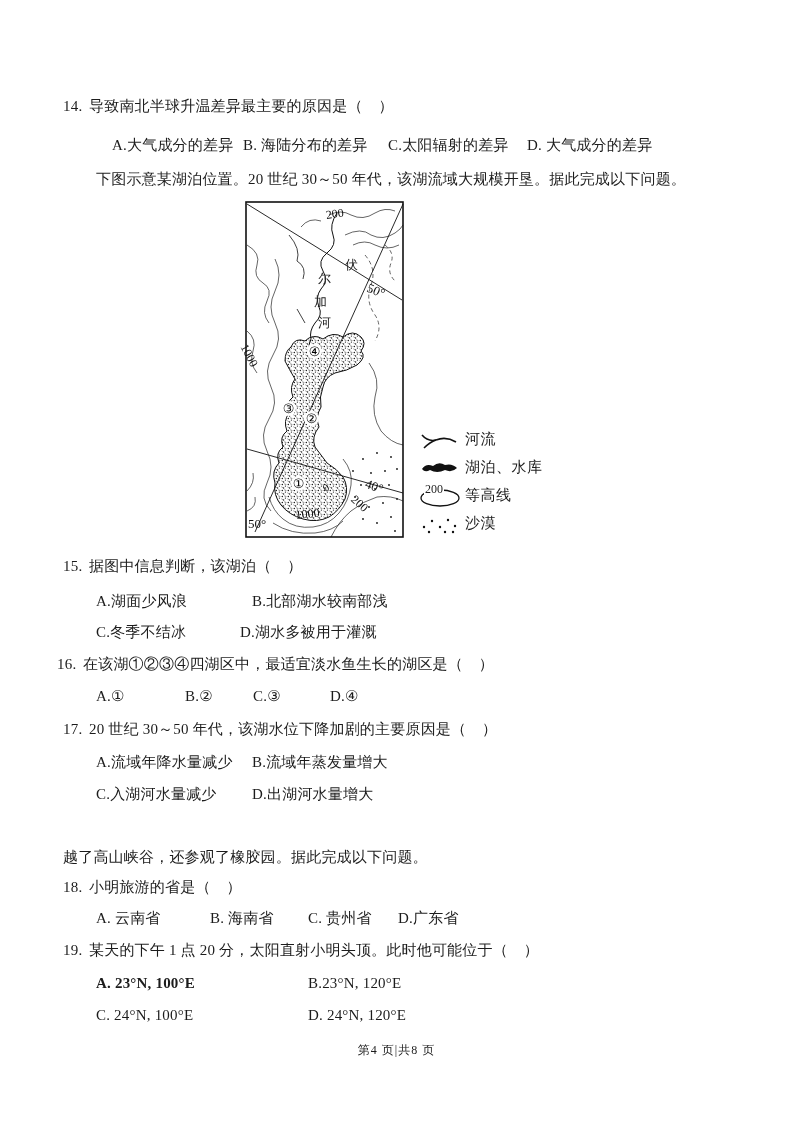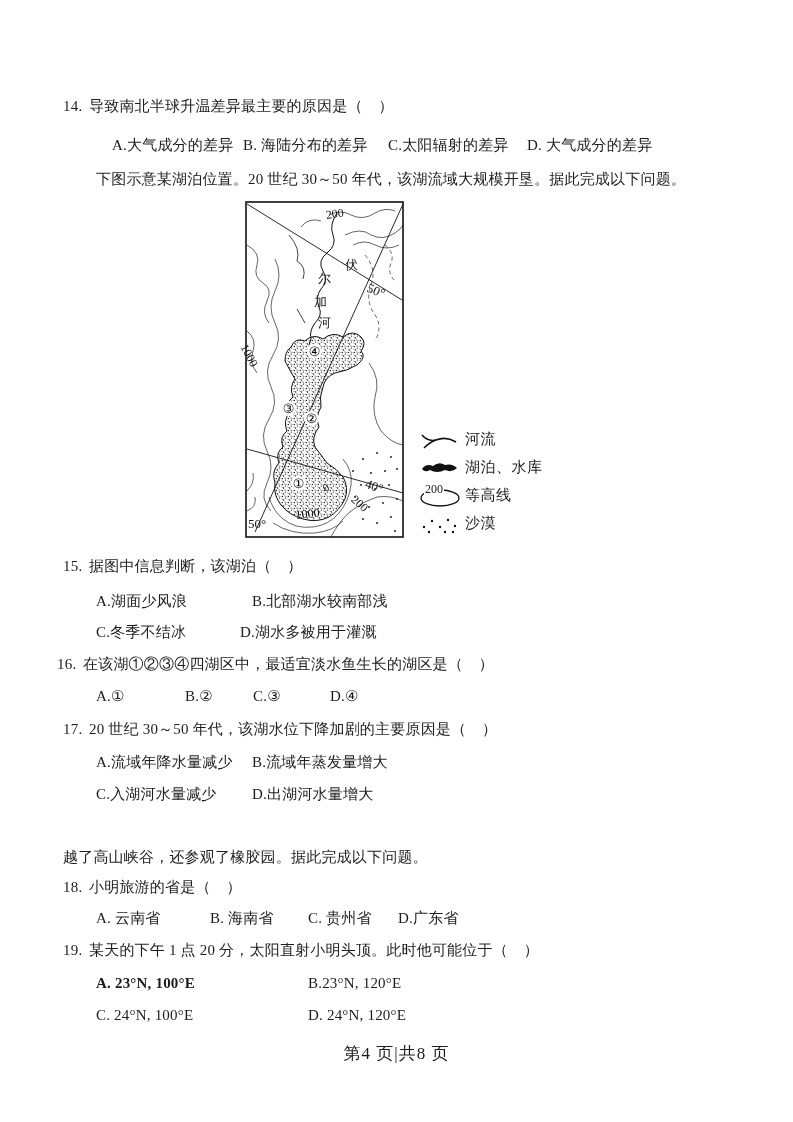--- a/index.html
+++ b/index.html
@@ -37,21 +37,21 @@
   .legend{position:absolute;left:417px;top:430px;width:180px;}
   .legend-row{position:relative;height:28px;display:flex;}
   .legend-sym{width:48px;height:22px;position:relative;flex:0 0 48px;}
   .legend-label{font-size:15px;letter-spacing:0.5px;white-space:pre;}
   .legend-contour-val{
     position:absolute;left:7px;top:-3px;
     font-size:12px;background:#fff;padding:0 1px;line-height:12px;
   }
   .footer{
     position:absolute;top:1042px;left:0;width:100%;
-    text-align:center;font-size:17px;letter-spacing:1px;
+    text-align:center;font-size:12px;letter-spacing:1px;
   }
 </style>
 </head>
 <body>
 
 <div class="page">
 
   <div class="t" style="top:97px;left:63px;"><span class="qnum">14.</span><span>导致南北半球升温差异最主要的原因是（    ）</span></div>
   <span class="opt" style="top:136px;left:112px;">A.大气成分的差异</span>
   <span class="opt" style="top:136px;left:243px;">B. 海陆分布的差异</span>

